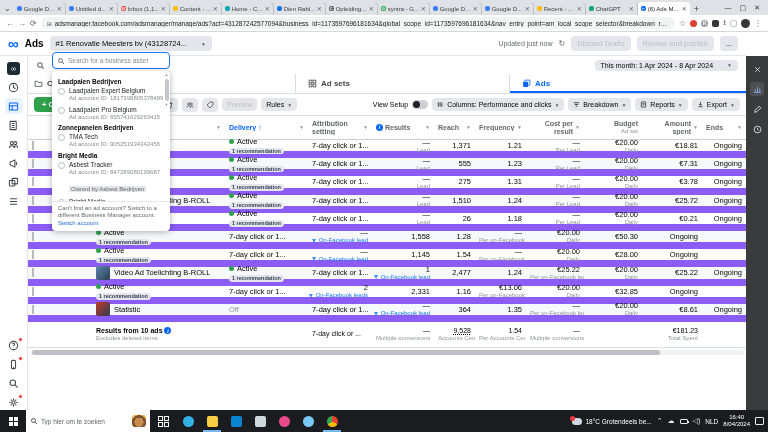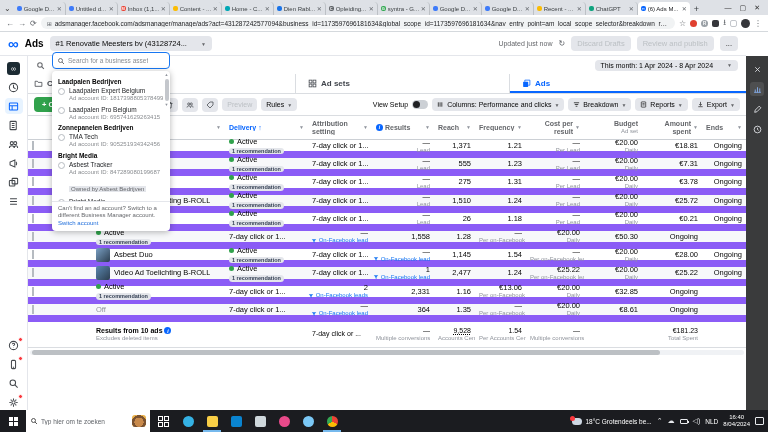--- a/index.html
+++ b/index.html
@@ -628,24 +628,20 @@
                 <div class="cell num">1,558</div>
                 <div class="cell num">1.28</div>
                 <div class="cell num"><span>—</span><span class="sub">Per on-Facebook leads</span></div>
                 <div class="cell num"><span>€20.00</span><span class="sub">Daily</span></div>
                 <div class="cell num">€50.30</div>
                 <div class="cell num">Ongoing</div>
               </div>
               <div class="trow">
                 <div class="cell"><span class="cbox"></span></div>
                 <div class="cell"><span class="tgl on"></span></div>
-                <div class="cell adcell">
-                  <span class="thumb" style="background: linear-gradient(135deg, rgb(122, 160, 196), rgb(44, 62, 80));"></span>
-                  <span class="adname">Asbest Duo</span>
-                </div>
                 <div class="cell"><span class="dstat">
                     <span class="dot"></span>
                     <span>Active</span>
                   </span><span class="recbadge">1 recommendation</span></div>
                 <div class="cell">7-day click or 1...</div>
                 <div class="cell num"><span>—</span><span class="sub blue">
                     <svg viewBox="0 0 16 16" fill="none" stroke="currentColor" stroke-width="1.5">
                       <path d="M2 3h12l-4.5 5v5l-3-1.5V8L2 3z" fill="currentColor" stroke="none"></path>
                     </svg>
                     <span>On-Facebook lead</span>
@@ -699,20 +695,24 @@
                 <div class="cell num">2,331</div>
                 <div class="cell num">1.16</div>
                 <div class="cell num"><span>€13.06</span><span class="sub">Per on-Facebook leads</span></div>
                 <div class="cell num"><span>€20.00</span><span class="sub">Daily</span></div>
                 <div class="cell num">€32.85</div>
                 <div class="cell num">Ongoing</div>
               </div>
               <div class="trow">
                 <div class="cell"><span class="cbox"></span></div>
                 <div class="cell"><span class="tgl off"></span></div>
+                <div class="cell adcell">
+                  <span class="thumb" style="background: linear-gradient(135deg, rgb(192, 57, 43), rgb(44, 62, 80));"></span>
+                  <span class="adname">Statistic</span>
+                </div>
                 <div class="cell">
                   <span class="dstat off">
                     <span>Off</span>
                   </span>
                 </div>
                 <div class="cell">7-day click or 1...</div>
                 <div class="cell num"><span>—</span><span class="sub blue">
                     <svg viewBox="0 0 16 16" fill="none" stroke="currentColor" stroke-width="1.5">
                       <path d="M2 3h12l-4.5 5v5l-3-1.5V8L2 3z" fill="currentColor" stroke="none"></path>
                     </svg>

